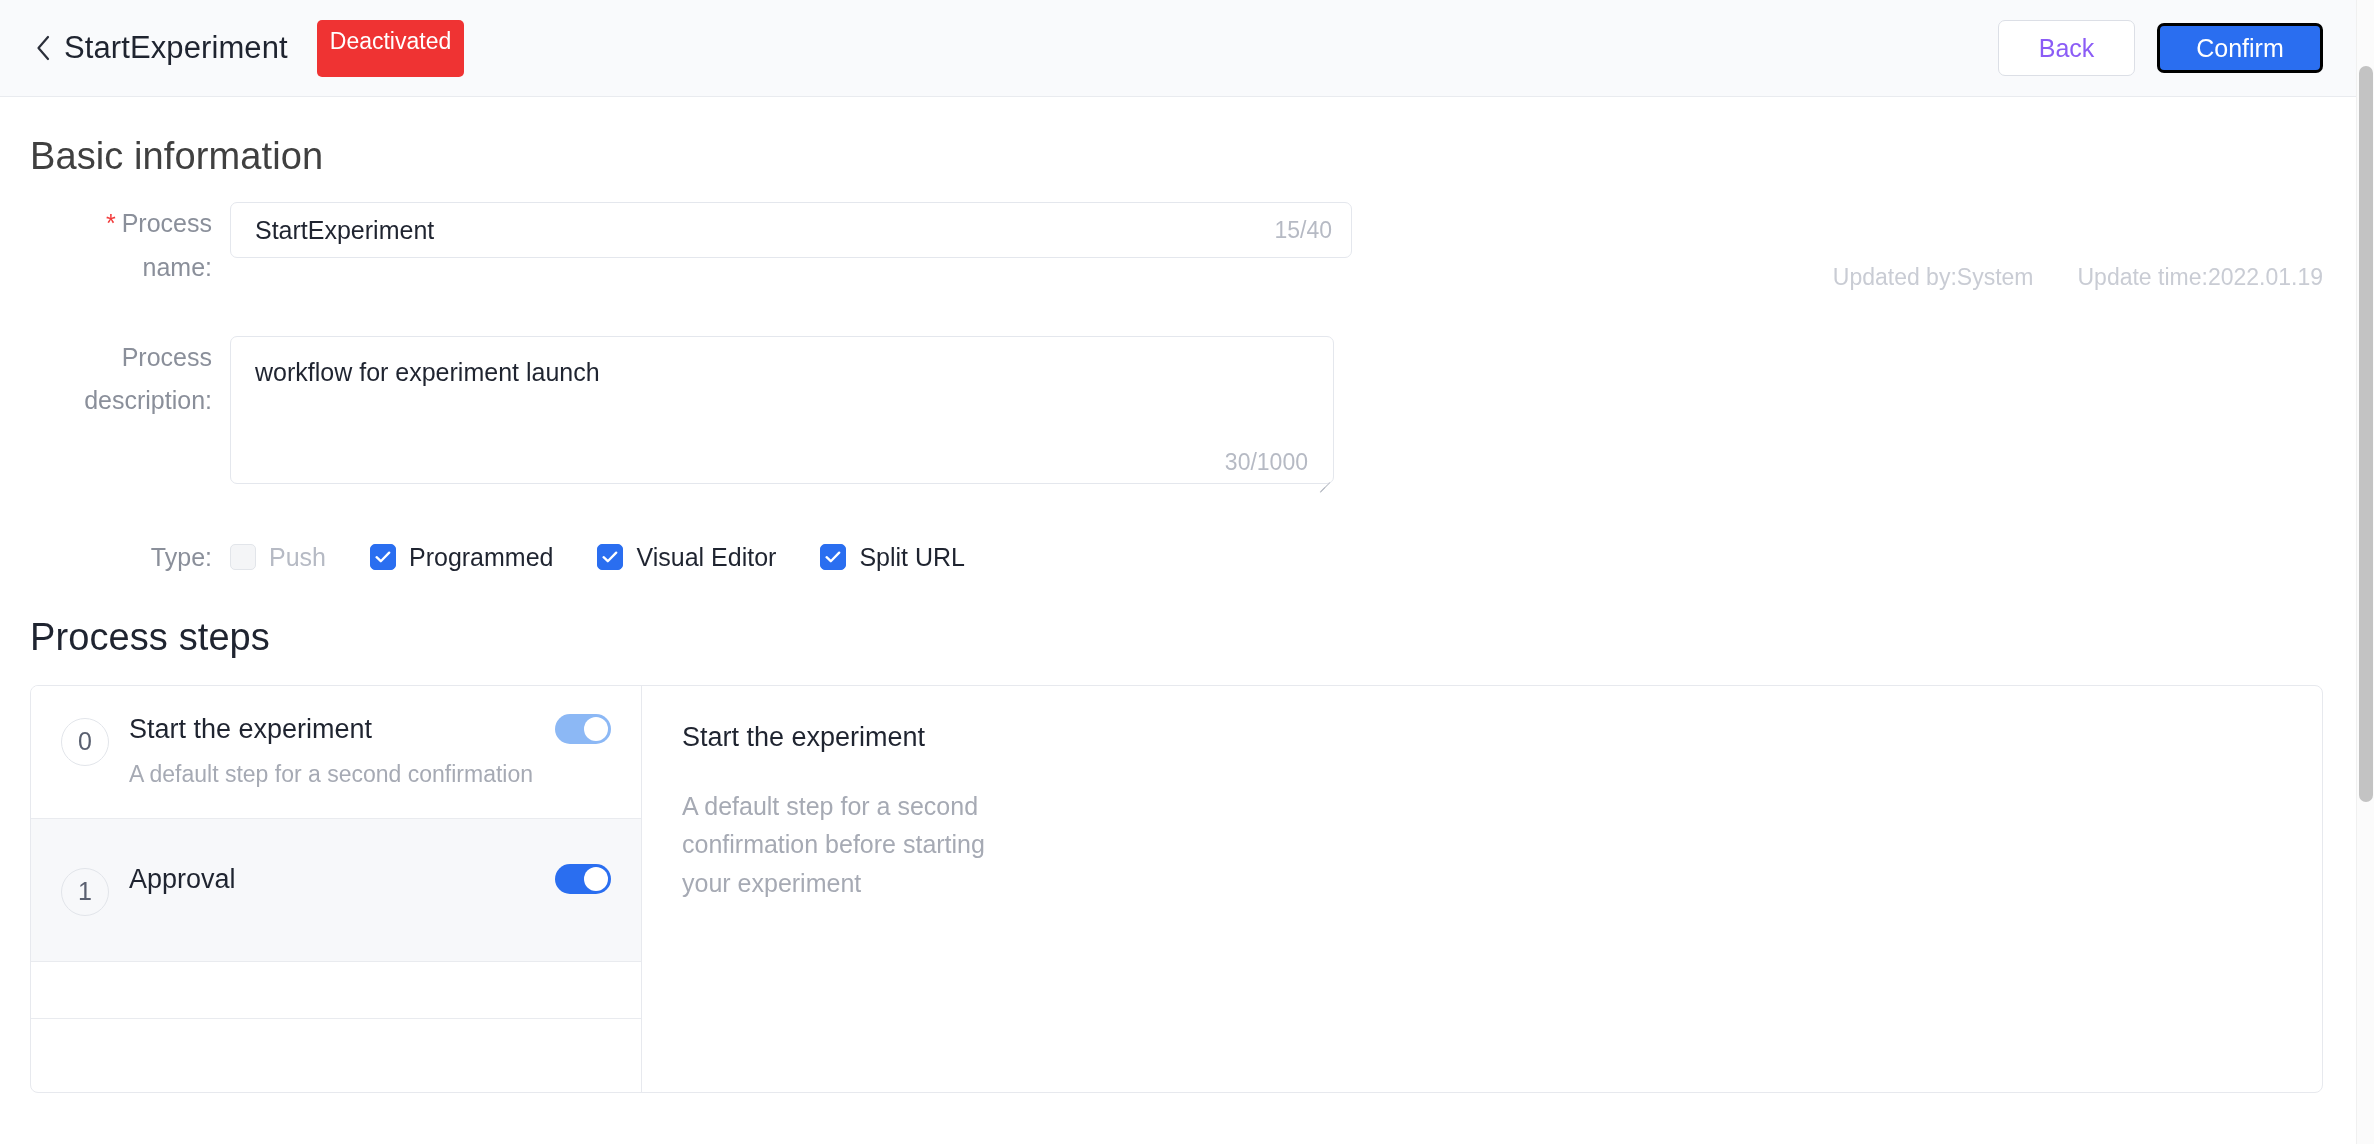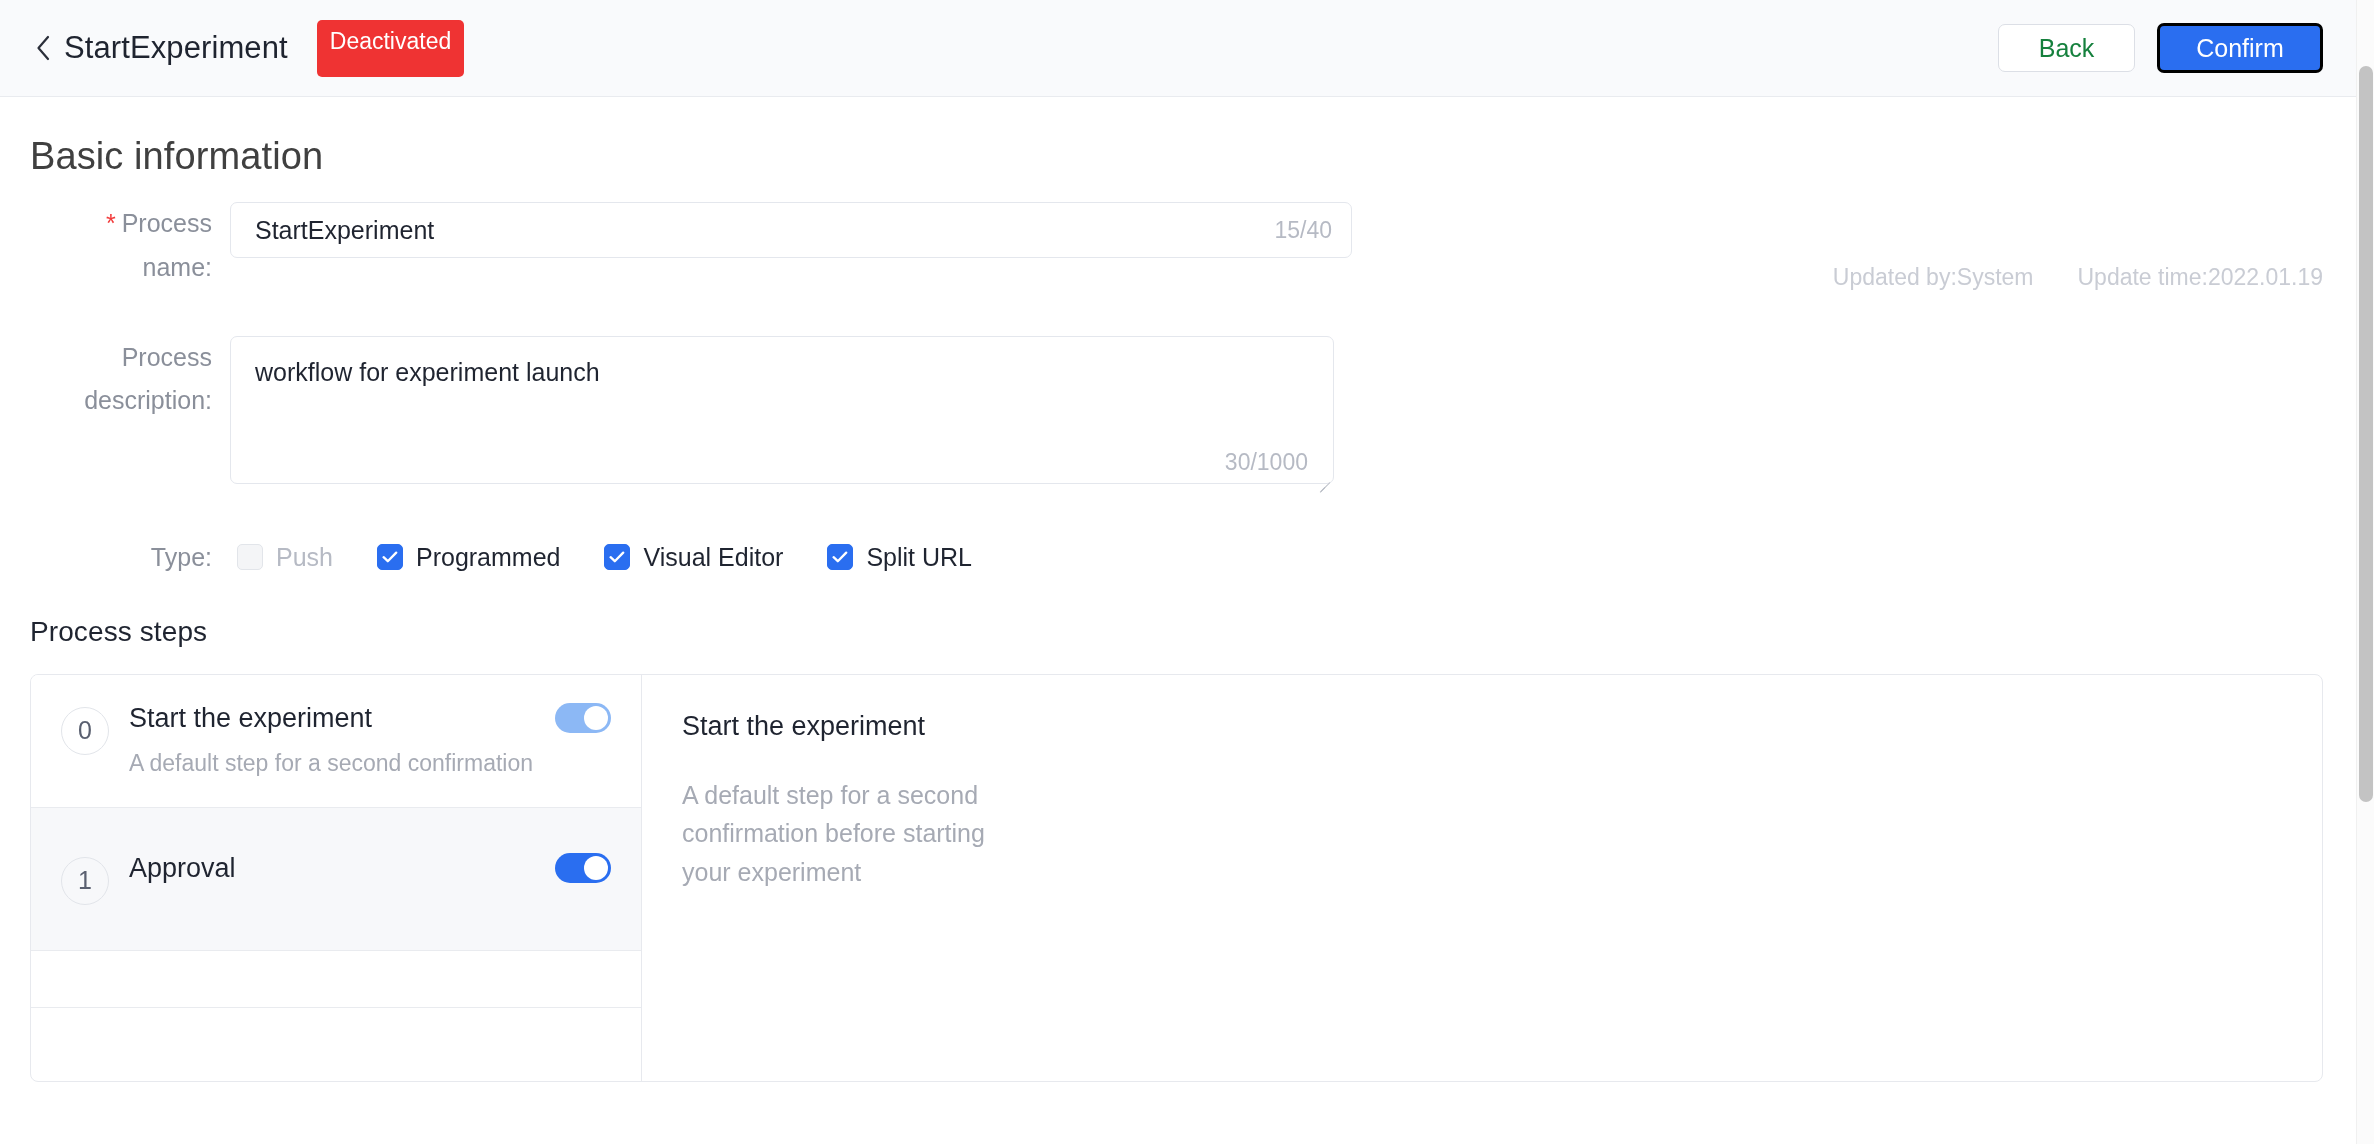--- a/index.html
+++ b/index.html
@@ -77,24 +77,24 @@
     font-size: 25px;
     border-radius: 7px;
     cursor: pointer;
     white-space: nowrap;
     display: flex;
     align-items: center;
     justify-content: center;
   }
   .btn-back {
     width: 137px;
-    height: 48px;
+    height: 56px;
     background: #ffffff;
     border: 1px solid #dcdfe6;
-    color: #15803d;
+    color: #8b5cf6;
   }
   .btn-confirm {
     width: 166px;
     height: 50px;
     background: #2a6ef0;
     border: 3px solid #000000;
     color: #ffffff;
   }
 
   
@@ -231,21 +231,21 @@
     color: #8a8f9a;
     font-size: 25px;
   }
   .cb-item {
     display: flex;
     align-items: center;
     margin-right: 44px;
     cursor: pointer;
     white-space: nowrap;
   }
-  .cb-item.disabled { cursor: not-allowed; margin-left: 7px; }
+  .cb-item.disabled { cursor: not-allowed; }
   .cb-box {
     width: 26px;
     height: 26px;
     border-radius: 5px;
     flex: 0 0 auto;
     margin-right: 13px;
     display: flex;
     align-items: center;
     justify-content: center;
     border: 1px solid #dcdfe6;
@@ -258,21 +258,21 @@
   .cb-box.disabled {
     background: #f4f5f7;
     border-color: #e2e5ea;
   }
   .cb-box svg { display: block; }
   .cb-text { font-size: 25px; color: #1f2430; }
   .cb-text.muted { color: #b6bac4; }
 
   
   .steps-title {
-    font-size: 28px;
+    font-size: 38px;
     color: #1f2430;
     margin-top: 44px;
     letter-spacing: .1px;
   }
 
   .steps-panel {
     position: relative;
     margin-top: 26px;
     border: 1px solid #e7e9ee;
     border-radius: 8px;

